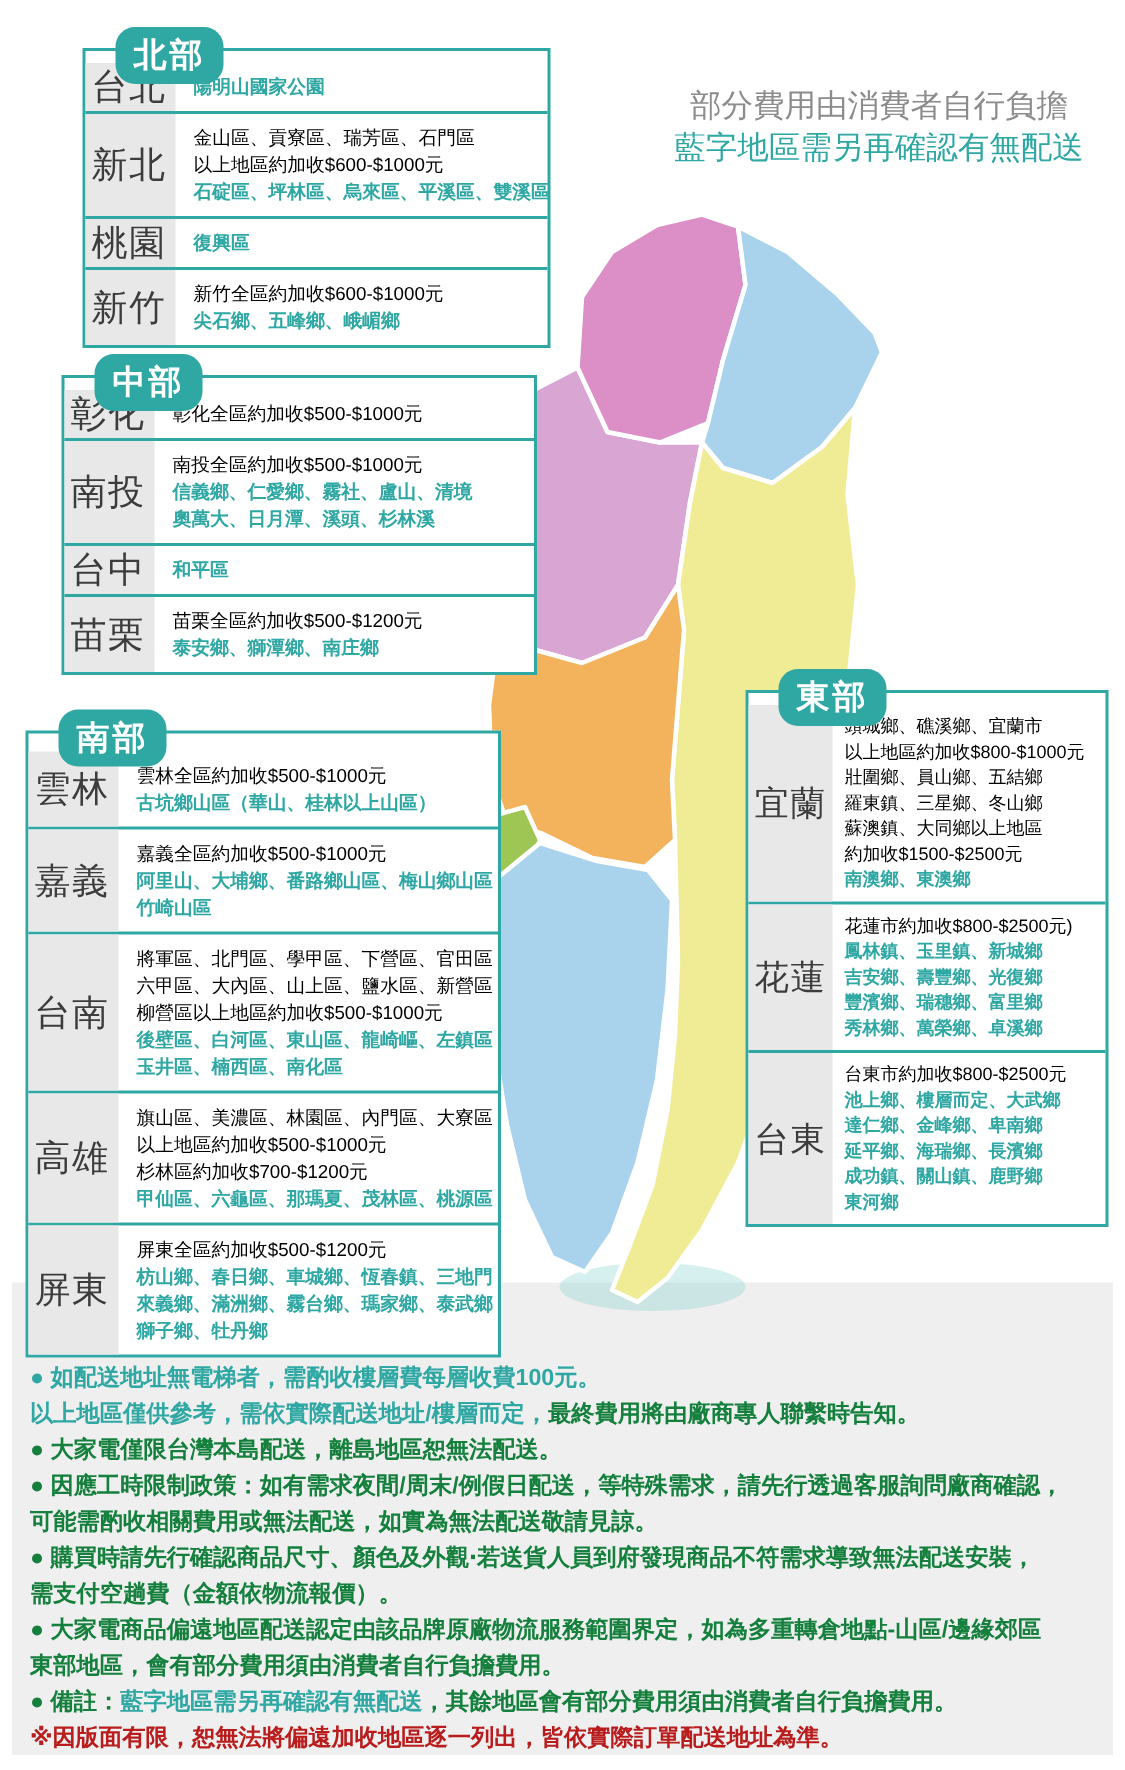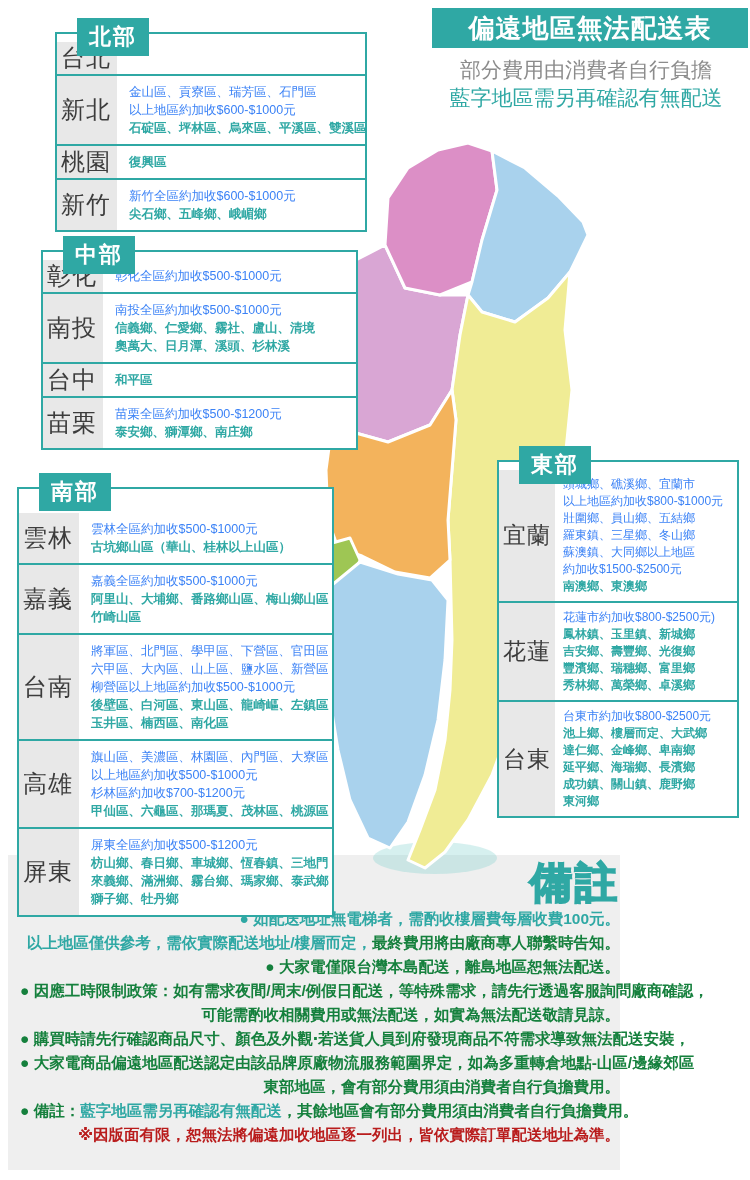--- a/index.html
+++ b/index.html
@@ -13,41 +13,41 @@
   
   .title-banner{position:absolute;left:432px;top:8px;width:316px;height:40px;line-height:40px;
     background:#2FA8A4;color:#fff;font-size:26px;font-weight:bold;text-align:center;z-index:3;letter-spacing:1px;}
   .subtitle{position:absolute;left:424px;width:324px;text-align:center;font-size:21px;font-weight:normal;z-index:3;white-space:nowrap;}
   .subtitle.gray{top:56px;color:#8C8C8C;}
   .subtitle.tealtxt{top:84px;color:#2FA8A4;}
 
   
   .panel{position:absolute;background:#fff;border:2px solid #2FA8A4;z-index:2;}
   .panel .tab{position:absolute;top:-16px;left:20px;background:#2FA8A4;color:#fff;
-    font-size:22px;font-weight:bold;padding:4px 12px;letter-spacing:2px;}
+    font-size:22px;font-weight:bold;padding:4px 12px;letter-spacing:2px;border-radius:13px;}
   .row{display:flex;border-top:2px solid #2FA8A4;}
   .row:first-child{border-top:none;}
   .row-label{width:56px;flex:0 0 56px;background:#E8E8E8;display:flex;align-items:center;
     padding-left:4px;font-size:24px;color:#3C3C3C;letter-spacing:1px;}
   .row-content{flex:1;padding:7px 6px 7px 12px;}
   .line{line-height:18px;font-size:12.5px;white-space:nowrap;}
-  .line.gray{color:#3b82f6;}
+  .line.gray{color:#000000;}
   .line.teal{color:#2FA8A4;font-weight:bold;}
 
   #panel-north{left:55px;top:32px;width:308px;padding-top:8px;}
   #panel-central{left:17px;top:250px;width:313px;padding-top:8px;margin-left:24px;}
-  #panel-south{left:17px;top:487px;width:313px;padding-top:24px;}
+  #panel-south{left:17px;top:487px;width:313px;padding-top:12px;}
   #panel-east{left:497px;top:460px;width:238px;padding-top:8px;}
   #panel-east .row-label{width:52px;flex:0 0 52px;font-size:23px;}
   #panel-east .row-content{padding:6px 4px 6px 8px;}
   #panel-east .line{font-size:12px;line-height:17px;}
 
   
-  .notes{position:absolute;left:8px;top:855px;width:612px;height:315px;background:#EFEFEF;z-index:0;
-    padding:4px 0 0 12px;box-sizing:border-box;text-align:right;}
+  .notes{position:absolute;left:8px;top:855px;width:734px;height:315px;background:#EFEFEF;z-index:0;
+    padding:4px 0 0 12px;box-sizing:border-box;}
   .notes-heading{font-size:42px;font-weight:bold;color:#ffffff;-webkit-text-stroke:2px #2FA8A4;
     letter-spacing:3px;height:48px;line-height:48px;}
   .note-line{font-size:15.5px;font-weight:bold;line-height:24px;white-space:nowrap;}
   .note-line .tealseg{color:#2FA8A4;}
   .note-line .dark{color:#15803d;}
   .note-line .red{color:#b91c1c;}
 </style>
 </head>
 <body>
 
@@ -57,29 +57,31 @@
     <ellipse cx="115" cy="728" rx="62" ry="16" opacity="0.35" fill="#8AD5D0"></ellipse>
     <polygon points="32,132 65,115 85,158 120,165 148,165 140,205 132,260 110,295 68,312 32,302 15,262 10,200 18,155" fill="#D9A6D4"></polygon>
     <polygon points="68,68 88,38 118,20 148,13 172,21 177,60 162,110 152,152 120,165 85,158 65,115" fill="#DC8FC6"></polygon>
     <polygon points="172,21 205,38 238,66 263,92 268,105 250,142 228,168 195,192 162,182 148,165 152,152 162,110 177,60" fill="#A9D2ED"></polygon>
     <polygon points="148,165 162,182 195,192 228,168 250,142 245,200 252,260 246,320 238,390 226,460 210,530 192,590 172,645 148,690 125,722 105,738 88,730 100,700 115,660 125,610 130,560 132,510 130,430 128,390 132,340 136,290 132,260 140,205" fill="#F0EC95"></polygon>
     <polygon points="32,302 68,312 110,295 132,260 136,290 132,340 128,390 130,430 110,448 75,442 42,426 18,418 8,390 6,340 10,310" fill="#F3B35C"></polygon>
     <polygon points="5,415 30,408 40,430 32,452 10,455 2,432" fill="#9EC654"></polygon>
     <polygon points="12,455 40,432 78,444 112,450 128,470 125,530 118,590 105,645 88,692 70,718 48,708 30,670 18,620 10,570 6,510" fill="#A9D2ED"></polygon>
   </svg>
 
-  <div class="title-banner">偏遠地區無法配送表</div>
   <div class="subtitle gray">部分費用由消費者自行負擔</div>
   <div class="subtitle tealtxt">藍字地區需另再確認有無配送</div>
 
   <section class="panel" id="panel-north">
     <div class="tab">北部</div>
     <div class="rows">
         <div class="row">
           <div class="row-label">台北</div>
+          <div class="row-content">
+            <div class="line teal">陽明山國家公園</div>
+          </div>
         </div>
         <div class="row">
           <div class="row-label">新北</div>
           <div class="row-content">
             <div class="line gray">金山區、貢寮區、瑞芳區、石門區</div>
             <div class="line gray">以上地區約加收$600-$1000元</div>
             <div class="line teal">石碇區、坪林區、烏來區、平溪區、雙溪區</div>
           </div>
         </div>
         <div class="row">
@@ -221,20 +223,21 @@
 
   <section class="notes">
     <div class="notes-heading">備註</div>
     <div>
         <div class="note-line"><span class="tealseg">● 如配送地址無電梯者，需酌收樓層費每層收費100元。</span></div>
         <div class="note-line"><span class="tealseg">以上地區僅供參考，需依實際配送地址/樓層而定，</span><span class="dark">最終費用將由廠商專人聯繫時告知。</span></div>
         <div class="note-line"><span class="dark">● 大家電僅限台灣本島配送，離島地區恕無法配送。</span></div>
         <div class="note-line"><span class="dark">● 因應工時限制政策：如有需求夜間/周末/例假日配送，等特殊需求，請先行透過客服詢問廠商確認，</span></div>
         <div class="note-line"><span class="dark">可能需酌收相關費用或無法配送，如實為無法配送敬請見諒。</span></div>
         <div class="note-line"><span class="dark">● 購買時請先行確認商品尺寸、顏色及外觀‧若送貨人員到府發現商品不符需求導致無法配送安裝，</span></div>
+        <div class="note-line"><span class="dark">需支付空趟費（金額依物流報價）。</span></div>
         <div class="note-line"><span class="dark">● 大家電商品偏遠地區配送認定由該品牌原廠物流服務範圍界定，如為多重轉倉地點-山區/邊緣郊區</span></div>
         <div class="note-line"><span class="dark">東部地區，會有部分費用須由消費者自行負擔費用。</span></div>
         <div class="note-line"><span class="dark">● 備註：</span><span class="tealseg">藍字地區需另再確認有無配送</span><span class="dark">，其餘地區會有部分費用須由消費者自行負擔費用。</span></div>
         <div class="note-line"><span class="red">※因版面有限，恕無法將偏遠加收地區逐一列出，皆依實際訂單配送地址為準。</span></div>
       </div>
   </section>
 
 </div>
 
 </body></html>

